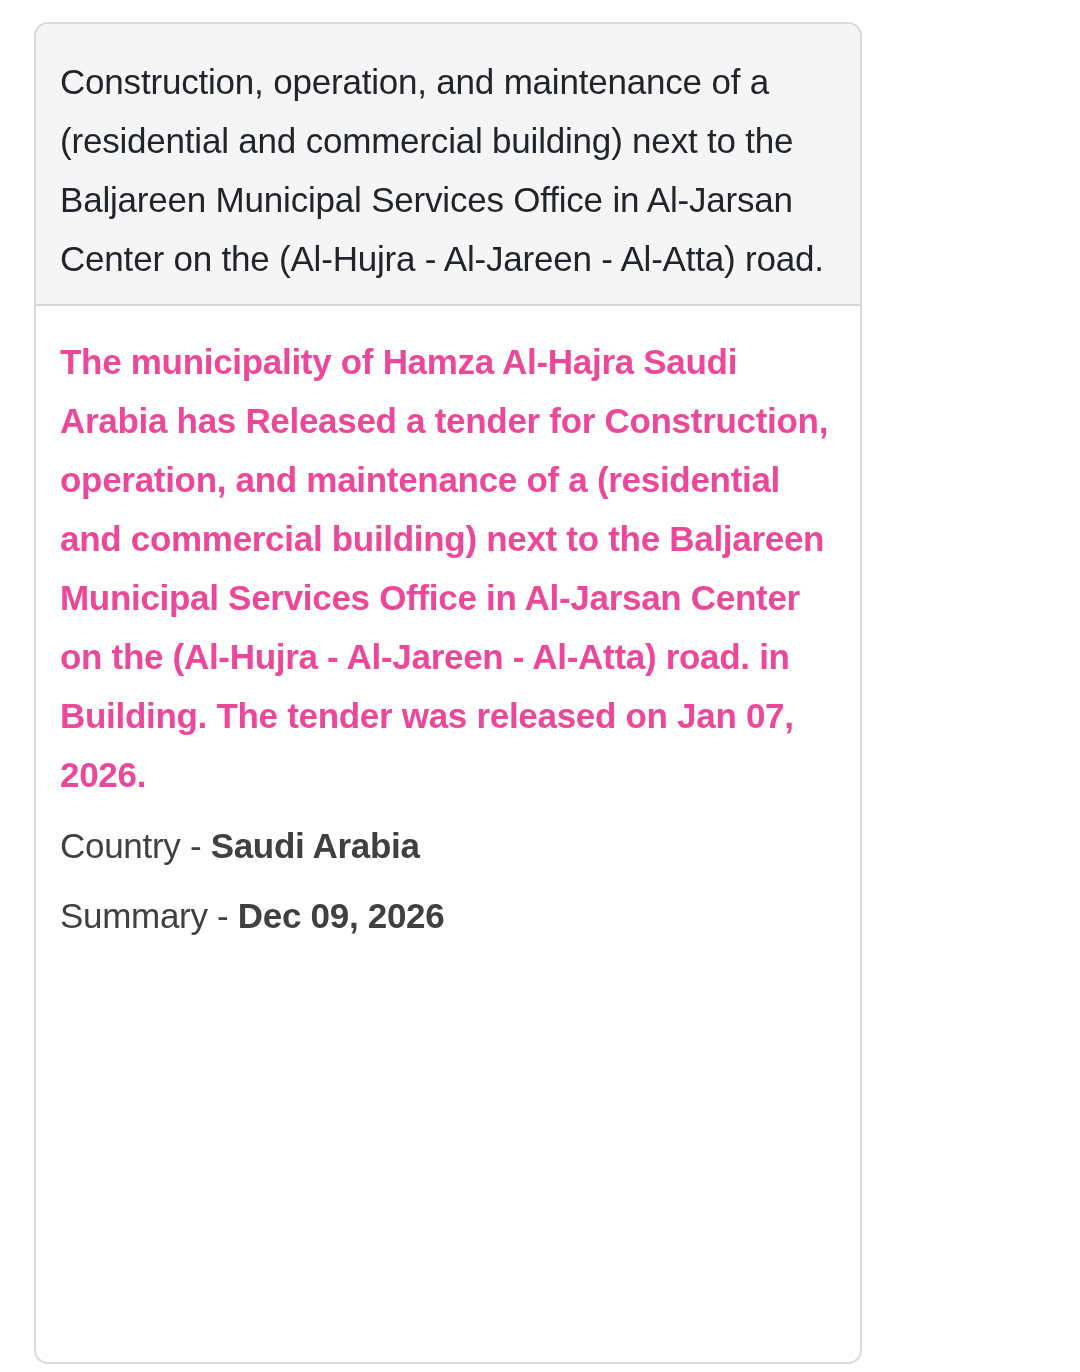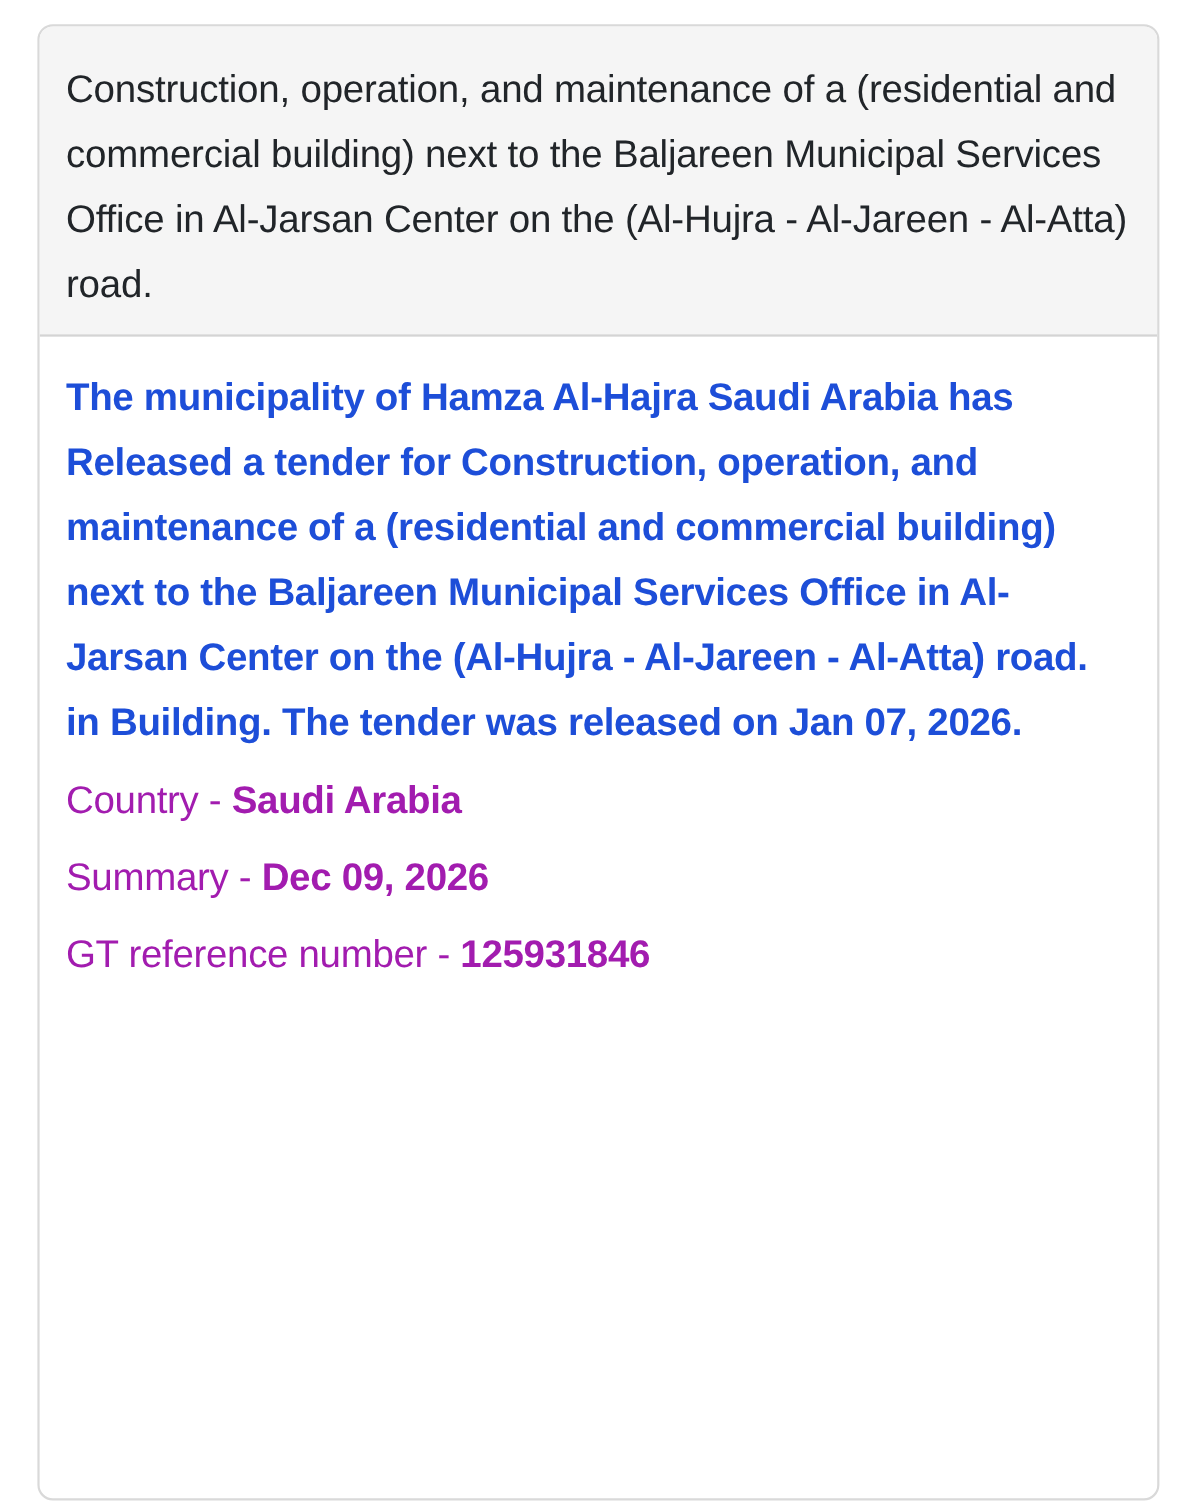--- a/index.html
+++ b/index.html
@@ -12,21 +12,21 @@
       height: 1372px;
       position: relative;
       overflow: hidden;
       font-family: "Liberation Sans", "DejaVu Sans", sans-serif;
       color: #212529;
     }
     .card {
       position: absolute;
       left: 34px;
       top: 22px;
-      width: 1020px;
+      width: 828px;
       height: 1342px;
       box-sizing: border-box;
       border: 2px solid #d9d9d9;
       border-radius: 14px;
       overflow: hidden;
       background: #ffffff;
     }
     .card-header {
       background: #f5f5f5;
       border-bottom: 2px solid #d4d4d4;
@@ -42,49 +42,48 @@
       color: #212529;
       letter-spacing: -0.2px;
     }
     .card-body {
       padding: 26px 24px 24px 24px;
     }
     .para {
       margin: 0;
       font-size: 35px;
       line-height: 59px;
-      color: #1d4ed8;
+      color: #ec4899;
       letter-spacing: -0.3px;
     }
     .para b { font-weight: bold; }
     .intro {
       font-weight: bold;
       margin-bottom: 12px;
     }
     .field {
       margin: 0 0 11px 0;
       font-size: 35px;
       line-height: 59px;
-      color: #a21caf;
+      color: #404040;
       letter-spacing: -0.3px;
     }
     .field .label { font-weight: normal; }
     .field .value { font-weight: bold; }
   </style>
 </head>
 <body>
 
 <div class="card">
   <div class="card-header">
     <h2 class="card-header-title">Construction, operation, and maintenance of a (residential and commercial building) next to the Baljareen Municipal Services Office in Al-Jarsan Center on the (Al-Hujra - Al-Jareen - Al-Atta) road.</h2>
   </div>
   <div class="card-body">
     <p class="para intro"><span>The municipality of Hamza Al-Hajra Saudi Arabia has Released a tender for </span><b>Construction, operation, and maintenance of a (residential and commercial building) next to the Baljareen Municipal Services Office in Al-Jarsan Center on the (Al-Hujra - Al-Jareen - Al-Atta) road.</b><span> in Building. The tender was released on Jan 07, 2026.</span></p>
 
     <p class="field"><span class="label">Country - </span><span class="value">Saudi Arabia</span></p>
 
 
     <p class="field"><span class="label">Summary - </span><span class="value">Dec 09, 2026</span></p>
 
-    <p class="field"><span class="label">GT reference number - </span><span class="value">125931846</span></p>
 
   </div>
 </div>
 
 </body></html>

